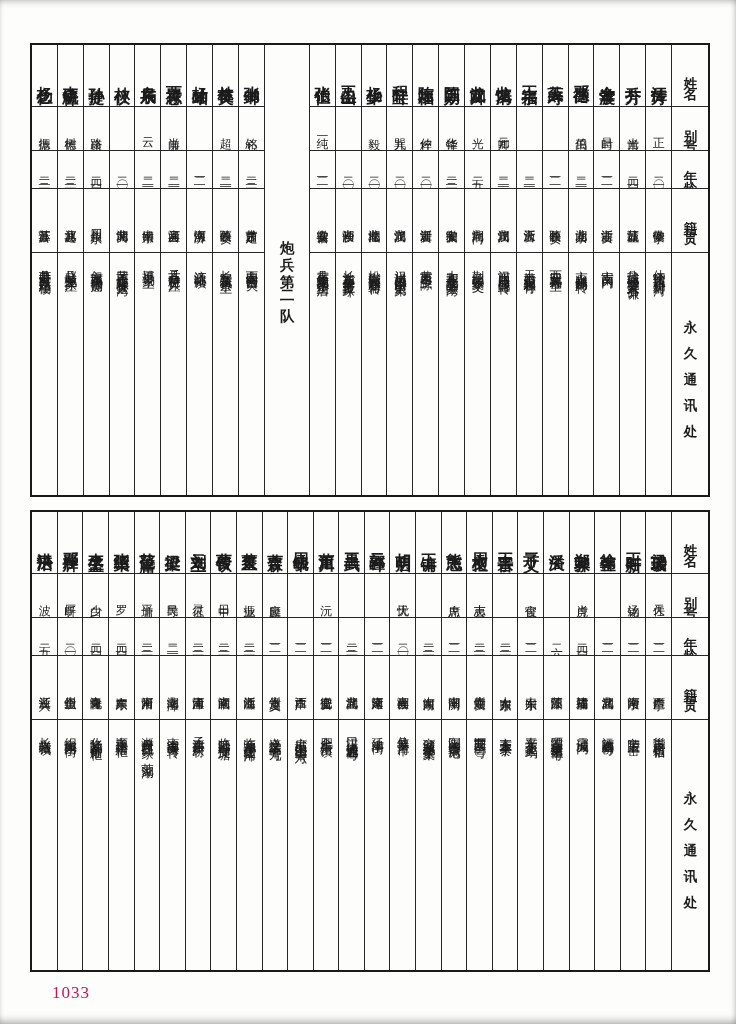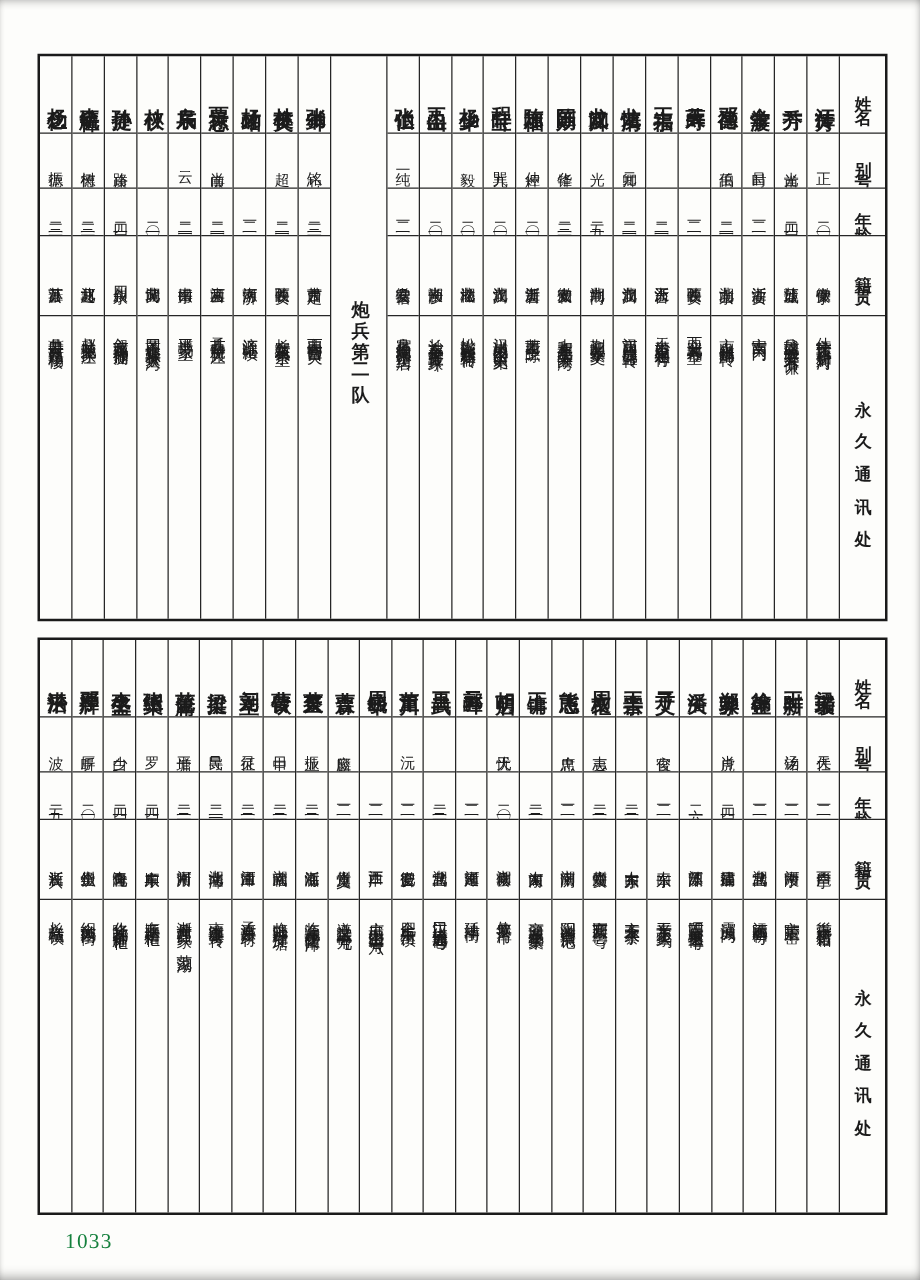--- a/index.html
+++ b/index.html
@@ -61,21 +61,21 @@
   .col.header .cell{font-weight:700;}
   .col.header .vt{font-size:13.5px;letter-spacing:11px;font-weight:700;}
   .col.header .cell.address{align-items:center;padding-top:0;}
   .col.header .cell.address .vt{letter-spacing:26px;}
   
   .divider-label{
     font-size:14.5px;font-weight:600;letter-spacing:17px;
   }
   .page-number{
     position:absolute;left:52px;top:983px;
-    font-size:17px;letter-spacing:1px;color:#15803d;
+    font-size:17px;letter-spacing:1px;color:#be185d;
   }
 </style>
 </head>
 <body>
 
 <div class="sheet">
   <div class="roster" id="table-top">
   <div class="col header">
     <div class="cell name">
           <span class="vt">姓名</span>

